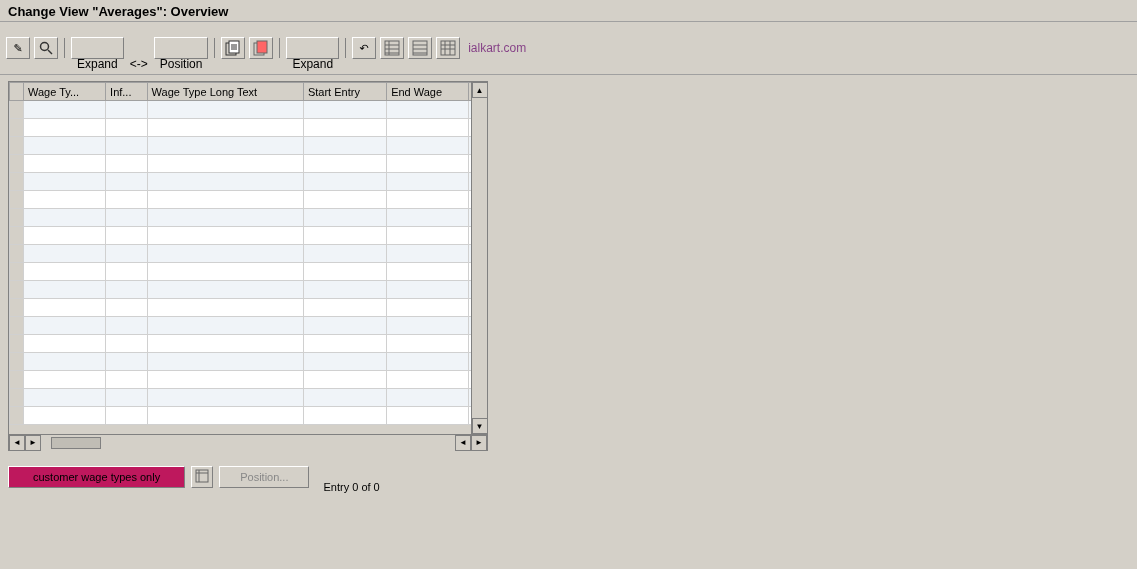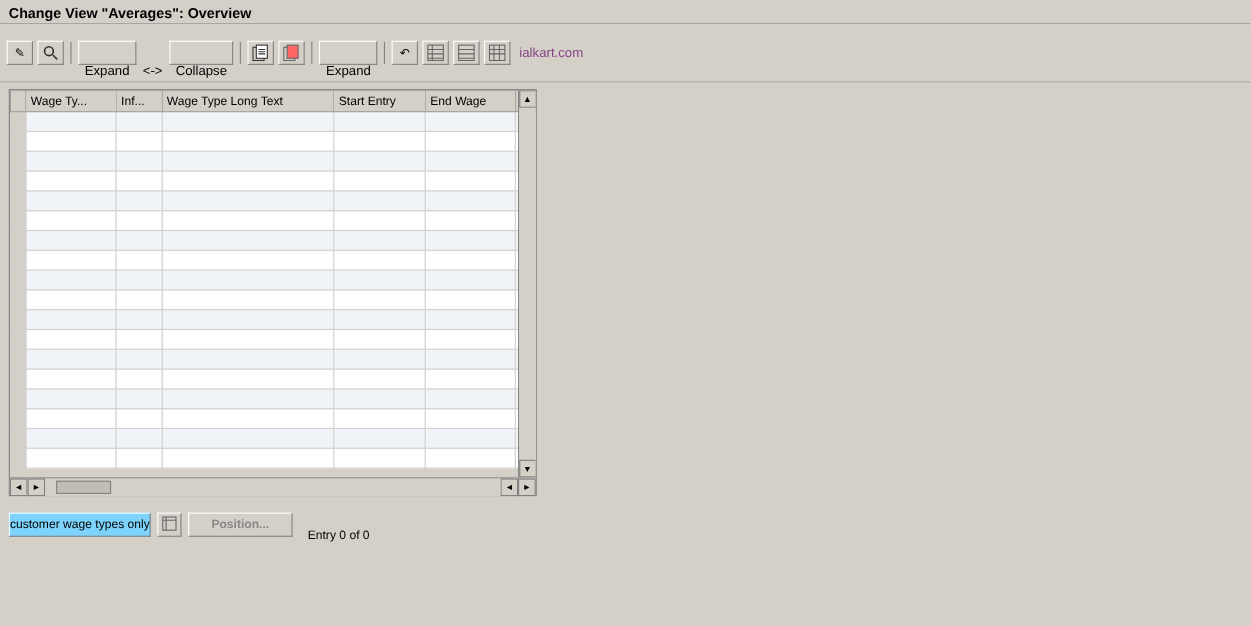--- a/index.html
+++ b/index.html
@@ -239,45 +239,44 @@
     
     .footer {
       display: flex;
       align-items: center;
       gap: 6px;
       margin-top: 8px;
       padding: 2px 0;
     }
 
     .footer-btn {
-      background: #7dd3fc;
+      background: #be185d;
       border: 1px solid #808080;
       border-top-color: #fff;
       border-left-color: #fff;
-      padding: 2px 0;
+      padding: 2px 24px;
       font-size: 11px;
       cursor: pointer;
       height: 22px;
       display: inline-flex;
       align-items: center;
     }
 
     .position-btn {
       background: #d4d0c8;
       border: 1px solid #808080;
       border-top-color: #fff;
       border-left-color: #fff;
       padding: 2px 20px;
       font-size: 11px;
       cursor: pointer;
       height: 22px;
       color: #888;
       display: inline-flex;
       align-items: center;
-      font-weight: bold;
     }
 
     .footer-icon-btn {
       width: 22px;
       height: 22px;
       background: #d4d0c8;
       border: 1px solid #808080;
       border-top-color: #fff;
       border-left-color: #fff;
       display: inline-flex;
@@ -314,21 +313,21 @@
     </span>
   </button>
 
   <div class="toolbar-separator"></div>
 
   <button class="toolbar-btn">
     <span class="toolbar-text">Expand</span>
   </button>
   <span class="toolbar-text">&lt;-&gt;</span>
   <button class="toolbar-btn">
-    <span class="toolbar-text">Collapse</span>
+    <span class="toolbar-text">Position</span>
   </button>
 
   <div class="toolbar-separator"></div>
 
   <button class="toolbar-btn" title="Copy">
     <span class="toolbar-icon">
       <svg width="16" height="16" viewBox="0 0 16 16">
         <rect x="1" y="3" width="10" height="12" fill="#d4d0c8" stroke="#333" stroke-width="1"></rect>
         <rect x="4" y="1" width="10" height="12" fill="#fff" stroke="#333" stroke-width="1"></rect>
         <line x1="6" y1="5" x2="12" y2="5" stroke="#333" stroke-width="1"></line>

